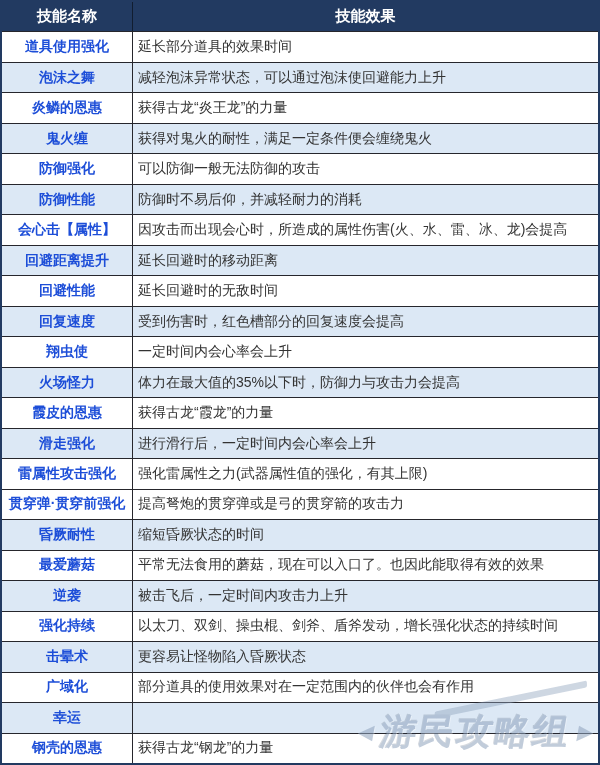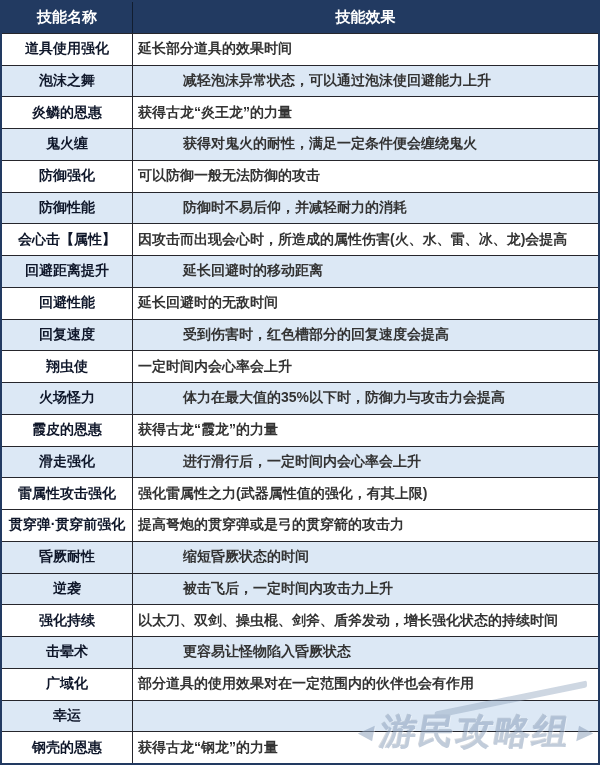--- a/index.html
+++ b/index.html
@@ -26,51 +26,50 @@
   }
   .row {
     flex: 1 1 0;
     min-height: 0;
     display: flex;
     box-sizing: border-box;
     border-top: 1px solid var(--border, #26262c);
     background: #ffffff;
   }
   .row:first-child { border-top: none; }
-  .row.alt { background: var(--alt-bg, #dce8f5); gap: 45px; }
+  .row.alt { background: var(--alt-bg, #dce8f5); }
   .header-row {
     background: var(--header-bg, #223a61);
     color: #ffffff;
   }
   .cell-name {
     width: 131px;
     flex: none;
     display: flex;
     align-items: center;
     justify-content: center;
     box-sizing: border-box;
     border-right: 1px solid var(--border, #26262c);
     font-size: 14px;
     font-weight: bold;
-    color: #0f172a;
+    color: #1d4ed8;
     white-space: nowrap;
     overflow: hidden;
   }
   .cell-effect {
     flex: 1 1 0;
     min-width: 0;
     display: flex;
     align-items: center;
     box-sizing: border-box;
     padding: 0 4px 0 5px;
     font-size: 14px;
     color: #333333;
     white-space: nowrap;
     overflow: hidden;
-    font-weight: bold;
   }
   .header-row .cell-name,
   .header-row .cell-effect {
     color: #ffffff;
     font-weight: bold;
     font-size: 15px;
     justify-content: center;
     border-right-color: rgba(0,0,0,0.5);
     padding: 0;
   }
@@ -183,20 +182,24 @@
     <div class="cell-effect">强化雷属性之力(武器属性值的强化，有其上限)</div>
   </div>
       <div class="row">
     <div class="cell-name">贯穿弹·贯穿前强化</div>
     <div class="cell-effect">提高弩炮的贯穿弹或是弓的贯穿箭的攻击力</div>
   </div>
       <div class="row alt">
     <div class="cell-name">昏厥耐性</div>
     <div class="cell-effect">缩短昏厥状态的时间</div>
   </div>
+      <div class="row">
+    <div class="cell-name">最爱蘑菇</div>
+    <div class="cell-effect">平常无法食用的蘑菇，现在可以入口了。也因此能取得有效的效果</div>
+  </div>
       <div class="row alt">
     <div class="cell-name">逆袭</div>
     <div class="cell-effect">被击飞后，一定时间内攻击力上升</div>
   </div>
       <div class="row">
     <div class="cell-name">强化持续</div>
     <div class="cell-effect">以太刀、双剑、操虫棍、剑斧、盾斧发动，增长强化状态的持续时间</div>
   </div>
       <div class="row alt">
     <div class="cell-name">击晕术</div>

